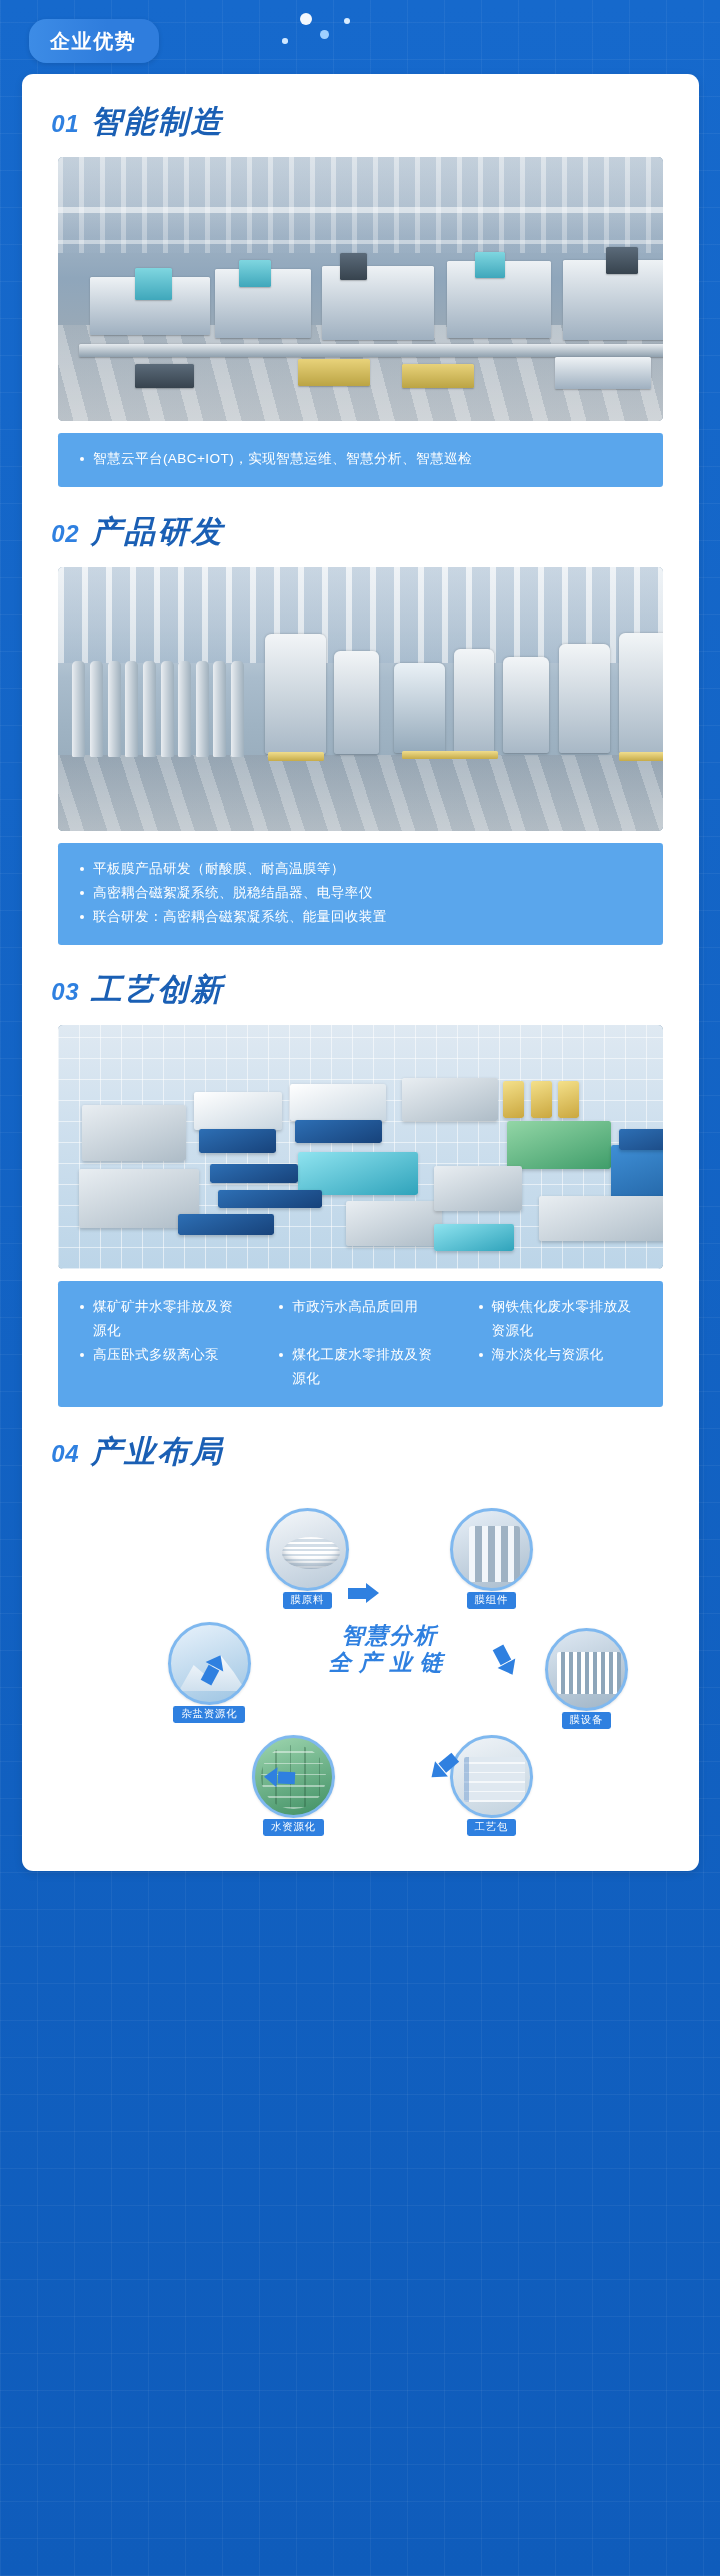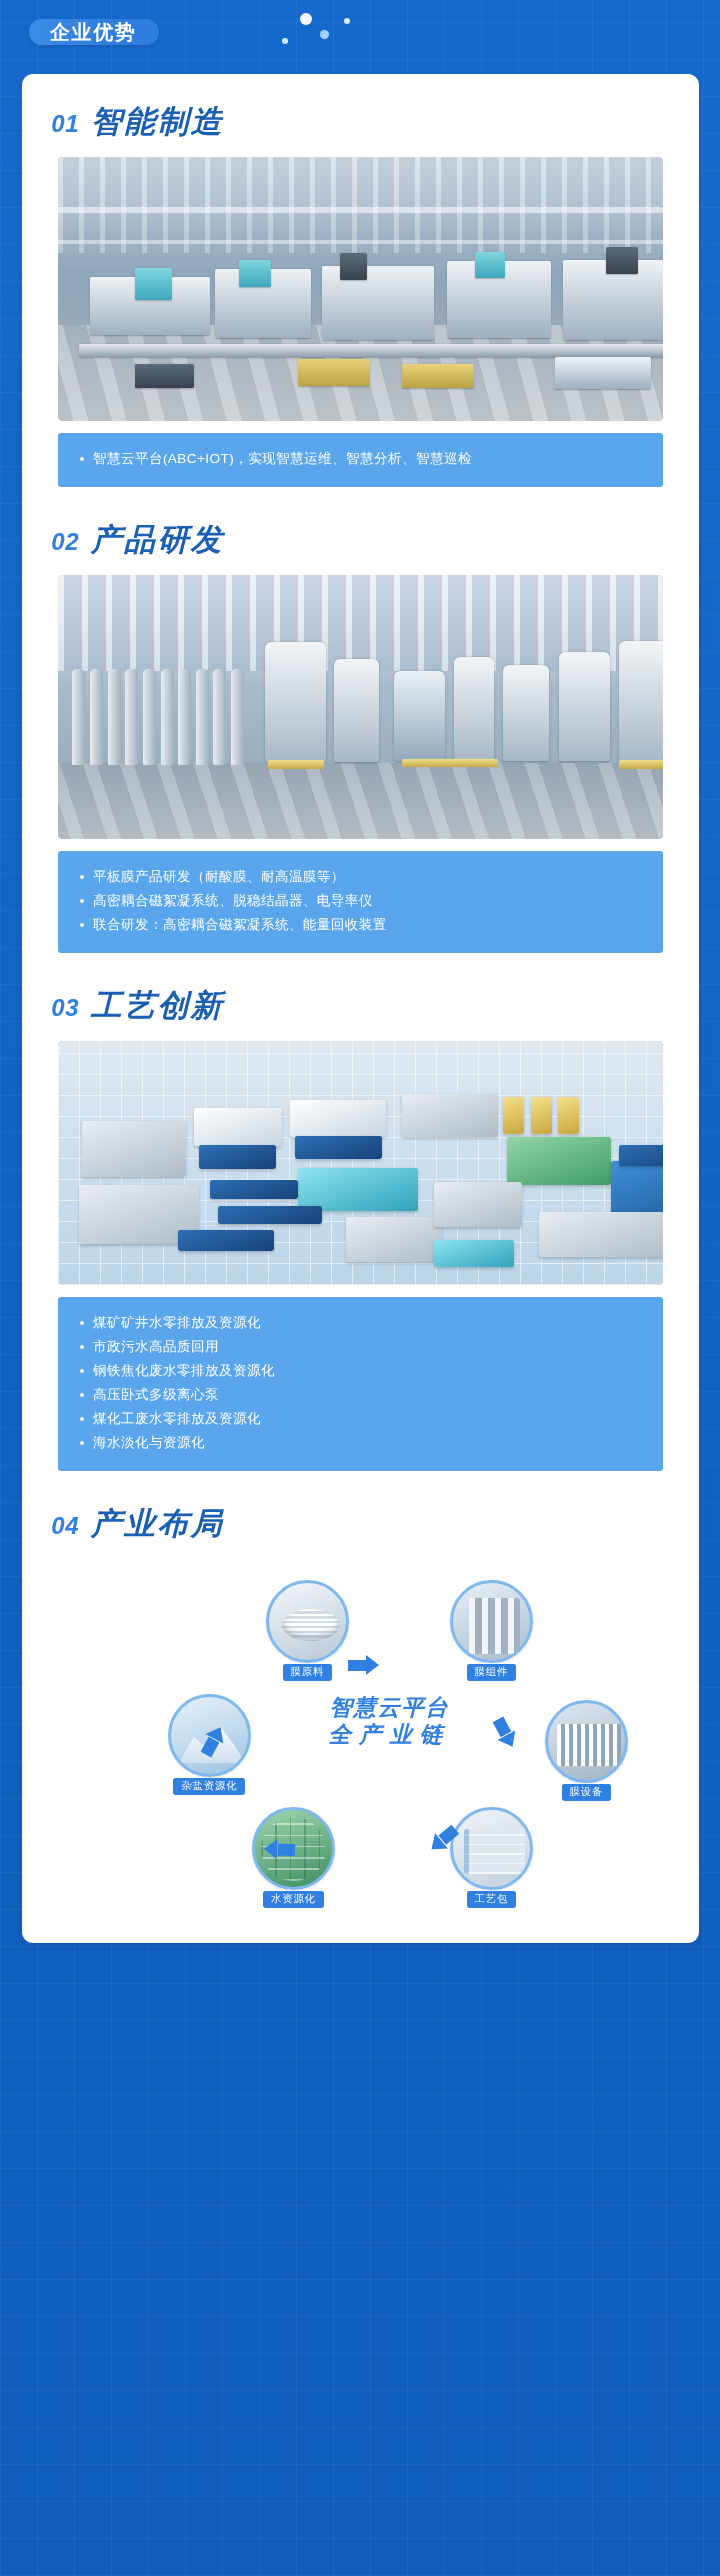--- a/index.html
+++ b/index.html
@@ -35,21 +35,21 @@
 
   
   .header {
     position: relative;
     height: 74px;
   }
   .badge {
     position: absolute;
     left: 29px;
     top: 19px;
-    height: 26px;
+    height: 44px;
     padding: 0 22.4px 0 21px;
     display: flex;
     align-items: center;
     background: linear-gradient(90deg, #3d8ce6 0%, #2f7ddd 60%, #2f7ddd 100%);
     border-radius: 17.6px 17.6px 17.6px 17.6px;
     color: #ffffff;
     font-size: 20px;
     font-weight: bold;
     letter-spacing: 1.6px;
     box-shadow: 0 1.6px 4.8px rgba(0,0,0,.12);
@@ -79,21 +79,21 @@
   
   .card {
     position: relative;
     margin: 0 22.4px 21px 22.4px;
     background: #ffffff;
     border-radius: 11.2px;
     padding: 27px 24px 32px 24px;
     box-shadow: 0 2.4px 8px rgba(0,0,0,.10);
   }
 
-  .section { margin-bottom: 32px; }
+  .section { margin-bottom: 24px; }
   .section:last-child { margin-bottom: 8px; }
 
   .sec-title {
     display: flex;
     align-items: baseline;
     gap: 11.2px;
     margin-bottom: 14.4px;
     padding-left: 4.8px;
   }
   .sec-num {
@@ -214,21 +214,21 @@
     position: absolute;
     left: 1.6px;
     top: 10.4px;
     width: 4px;
     height: 4px;
     border-radius: 50%;
     background: #ffffff;
   }
   .panel.two-col ul {
     display: grid;
-    grid-template-columns: 1fr;
+    grid-template-columns: 1fr 1fr 1fr;
     column-gap: 34px;
   }
 
   
   .diagram {
     position: relative;
     height: 344px;
     margin: 4.8px 8px 0 8px;
   }
   .node {
@@ -481,21 +481,21 @@
 
     <div class="section">
       <div class="sec-title">
         <span class="sec-num">04</span>
         <span class="sec-name">产业布局</span>
       </div>
 
       <div class="diagram">
 
         <div class="center-text">
-          <span class="l1">智慧云平台</span>
+          <span class="l1">智慧分析</span>
           <span class="l2">全产业链</span>
         </div>
 
         <div class="node" style="left:205px; top:21px;">
           <div class="circ raw"></div>
           <span class="cap">膜原料</span>
         </div>
 
         <div class="node" style="left:389px; top:21px;">
           <div class="circ mod"></div>

